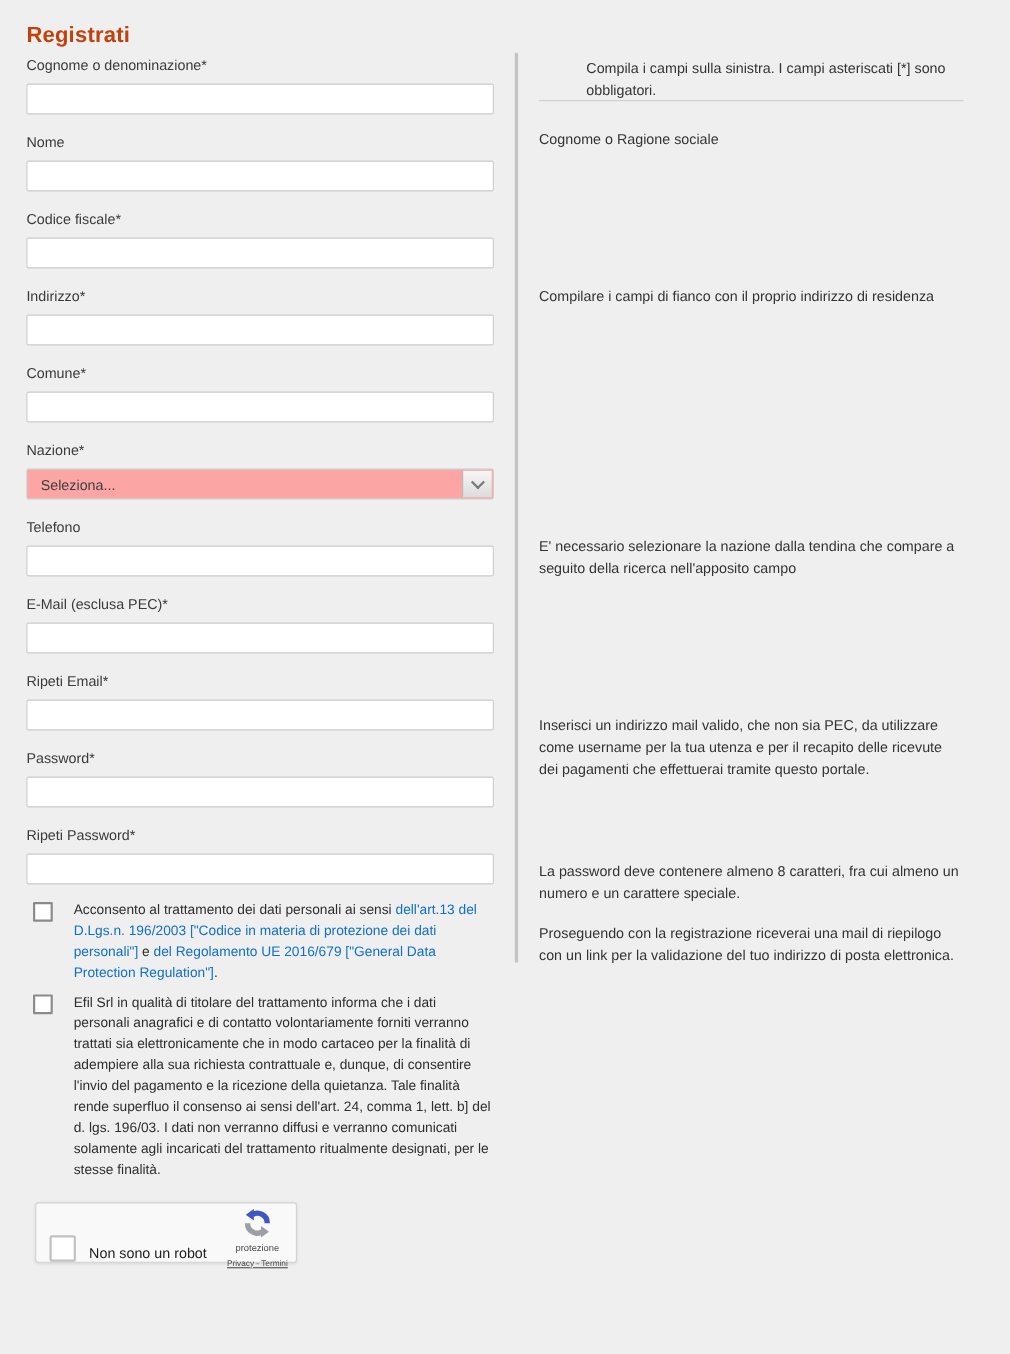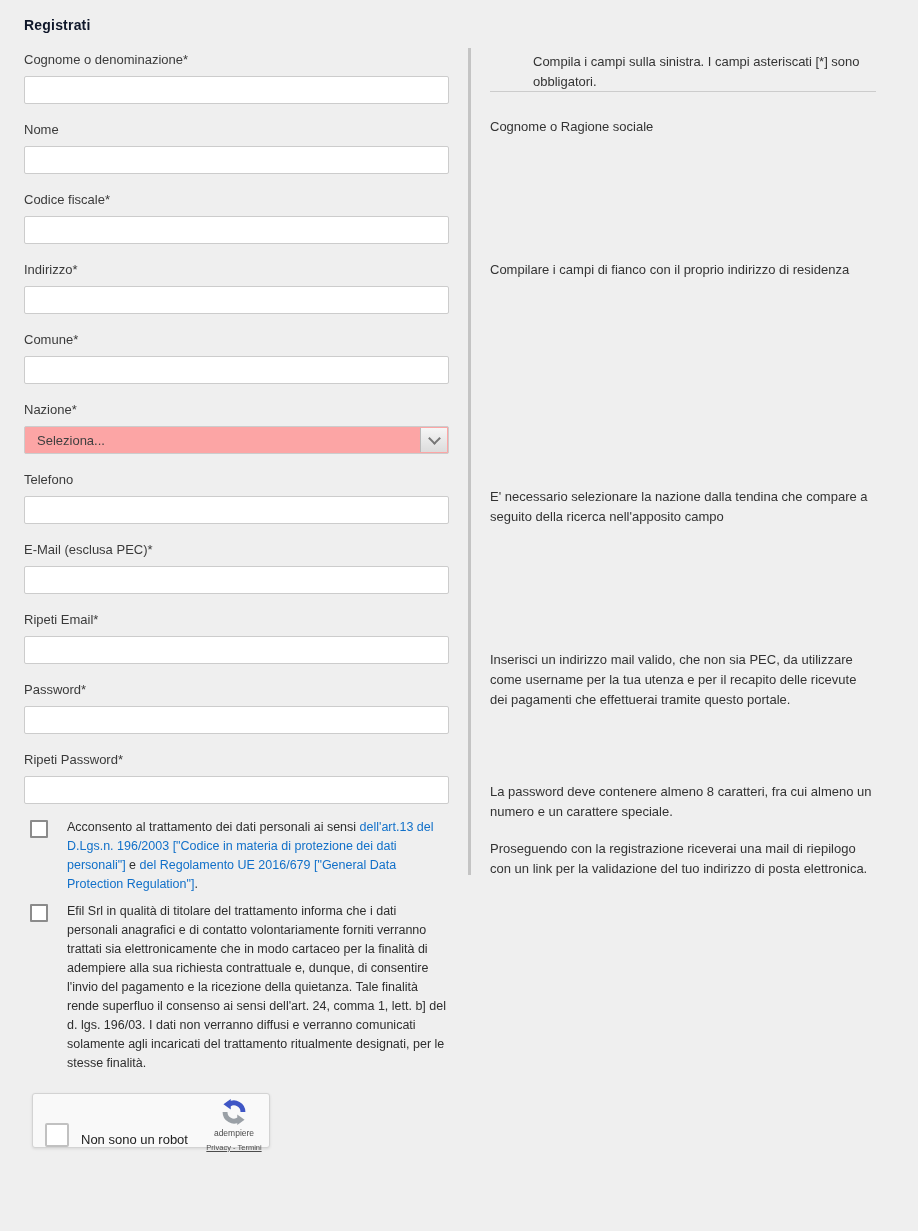--- a/index.html
+++ b/index.html
@@ -4,21 +4,21 @@
 <style>
   html,body{margin:0;padding:0;}
   body{
     background:#efefef;
     font-family:"Liberation Sans","DejaVu Sans",sans-serif;
     color:#333;
   }
   .canvas{position:relative;width:918px;height:1231px;overflow:hidden;background:#efefef;}
 
   
-  .page-title{position:absolute;left:24px;top:8px;font-size:14px;font-weight:bold;color:#0f172a;letter-spacing:.2px;}
+  .page-title{position:absolute;left:24px;top:8px;font-size:20px;font-weight:bold;color:#c2410c;letter-spacing:.2px;}
 
   
   .left{position:absolute;left:24px;top:52px;width:425px;}
   .group{margin-bottom:18px;}
   .flabel{display:block;font-size:13px;color:#3a3a3a;margin-bottom:8px;line-height:16px;}
   .txt{
     display:block;width:100%;height:28px;box-sizing:border-box;
     border:1px solid #ccc;background:#fff;border-radius:2px;
     padding:0 8px;font:13px "Liberation Sans","DejaVu Sans",sans-serif;color:#333;
   }
@@ -151,21 +151,21 @@
     <div class="captcha">
       <span class="box"></span>
       <span class="lbl">Non sono un robot</span>
       <div class="logo">
         <svg width="26" height="26" viewBox="0 0 32 32">
           <path d="M27 16 A11 11 0 0 0 10 6.6" stroke="#3f56c5" stroke-width="6" fill="none"></path>
           <polygon points="12,0 12,13 3,6.5" fill="#3f56c5"></polygon>
           <path d="M5 16 A11 11 0 0 0 22 25.4" stroke="#9aa0a6" stroke-width="6" fill="none"></path>
           <polygon points="20,19 20,32 29,25.5" fill="#9aa0a6"></polygon>
         </svg>
-        <div class="brand">adempiere</div>
+        <div class="brand">protezione</div>
         <div class="legal">Privacy - Termini</div>
       </div>
     </div>
 
   </div>
 
   <div class="vline"></div>
 
   <div class="right">
     <div class="note n-intro">Compila i campi sulla sinistra. I campi asteriscati [*] sono obbligatori.</div>

